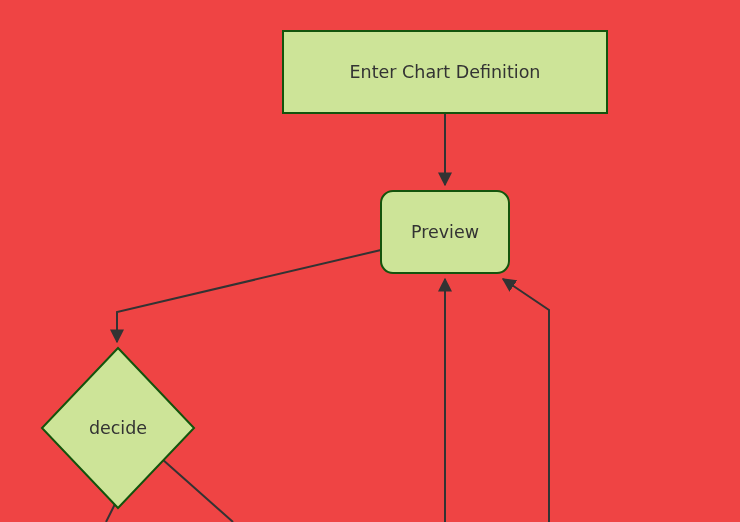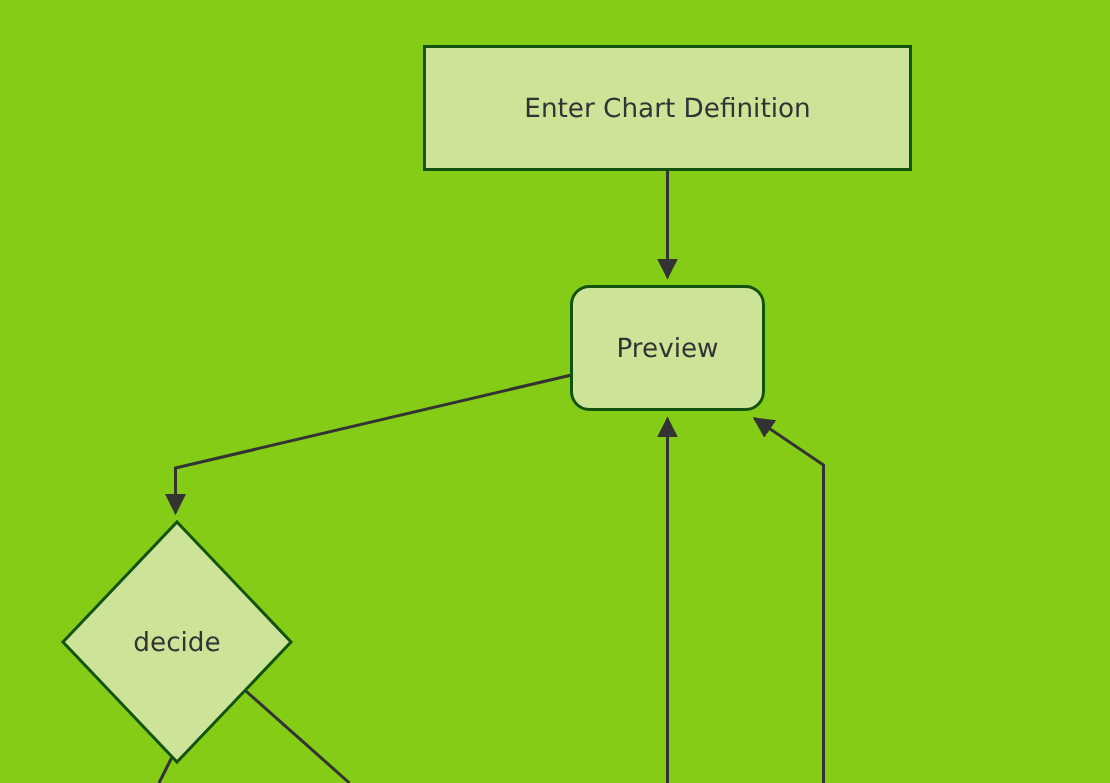--- a/index.html
+++ b/index.html
@@ -11,21 +11,21 @@
   body {
     width: 740px;
     height: 522px;
     overflow: hidden;
     font-family: "DejaVu Sans", "Liberation Sans", sans-serif;
   }
   #diagram-root {
     position: relative;
     width: 740px;
     height: 522px;
-    background: #84cc16;
+    background: #ef4444;
   }
   #flow-svg {
     position: absolute;
     top: 0;
     left: 0;
     width: 740px;
     height: 522px;
     display: block;
   }
   .node-shape {

